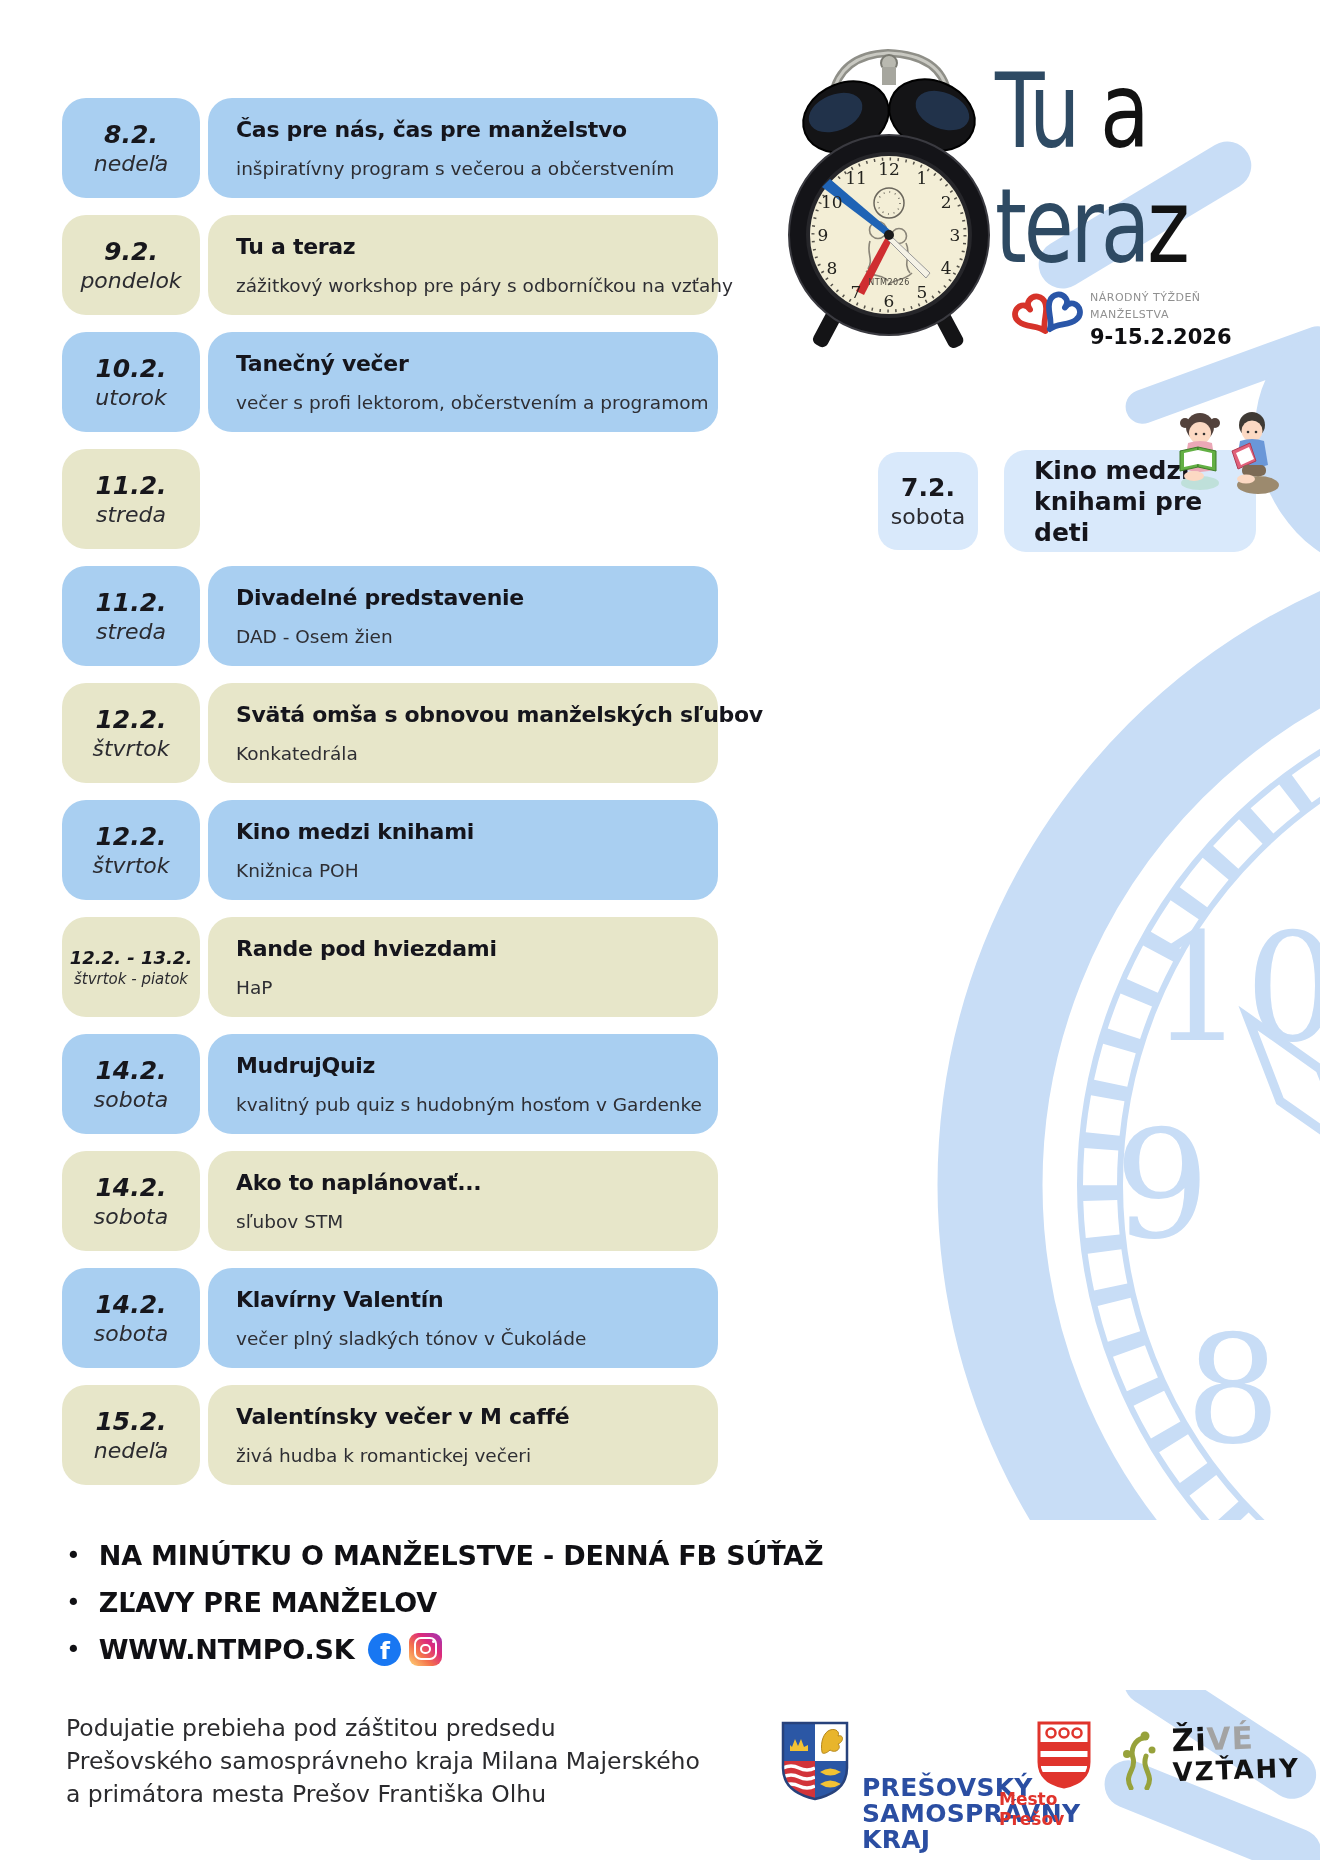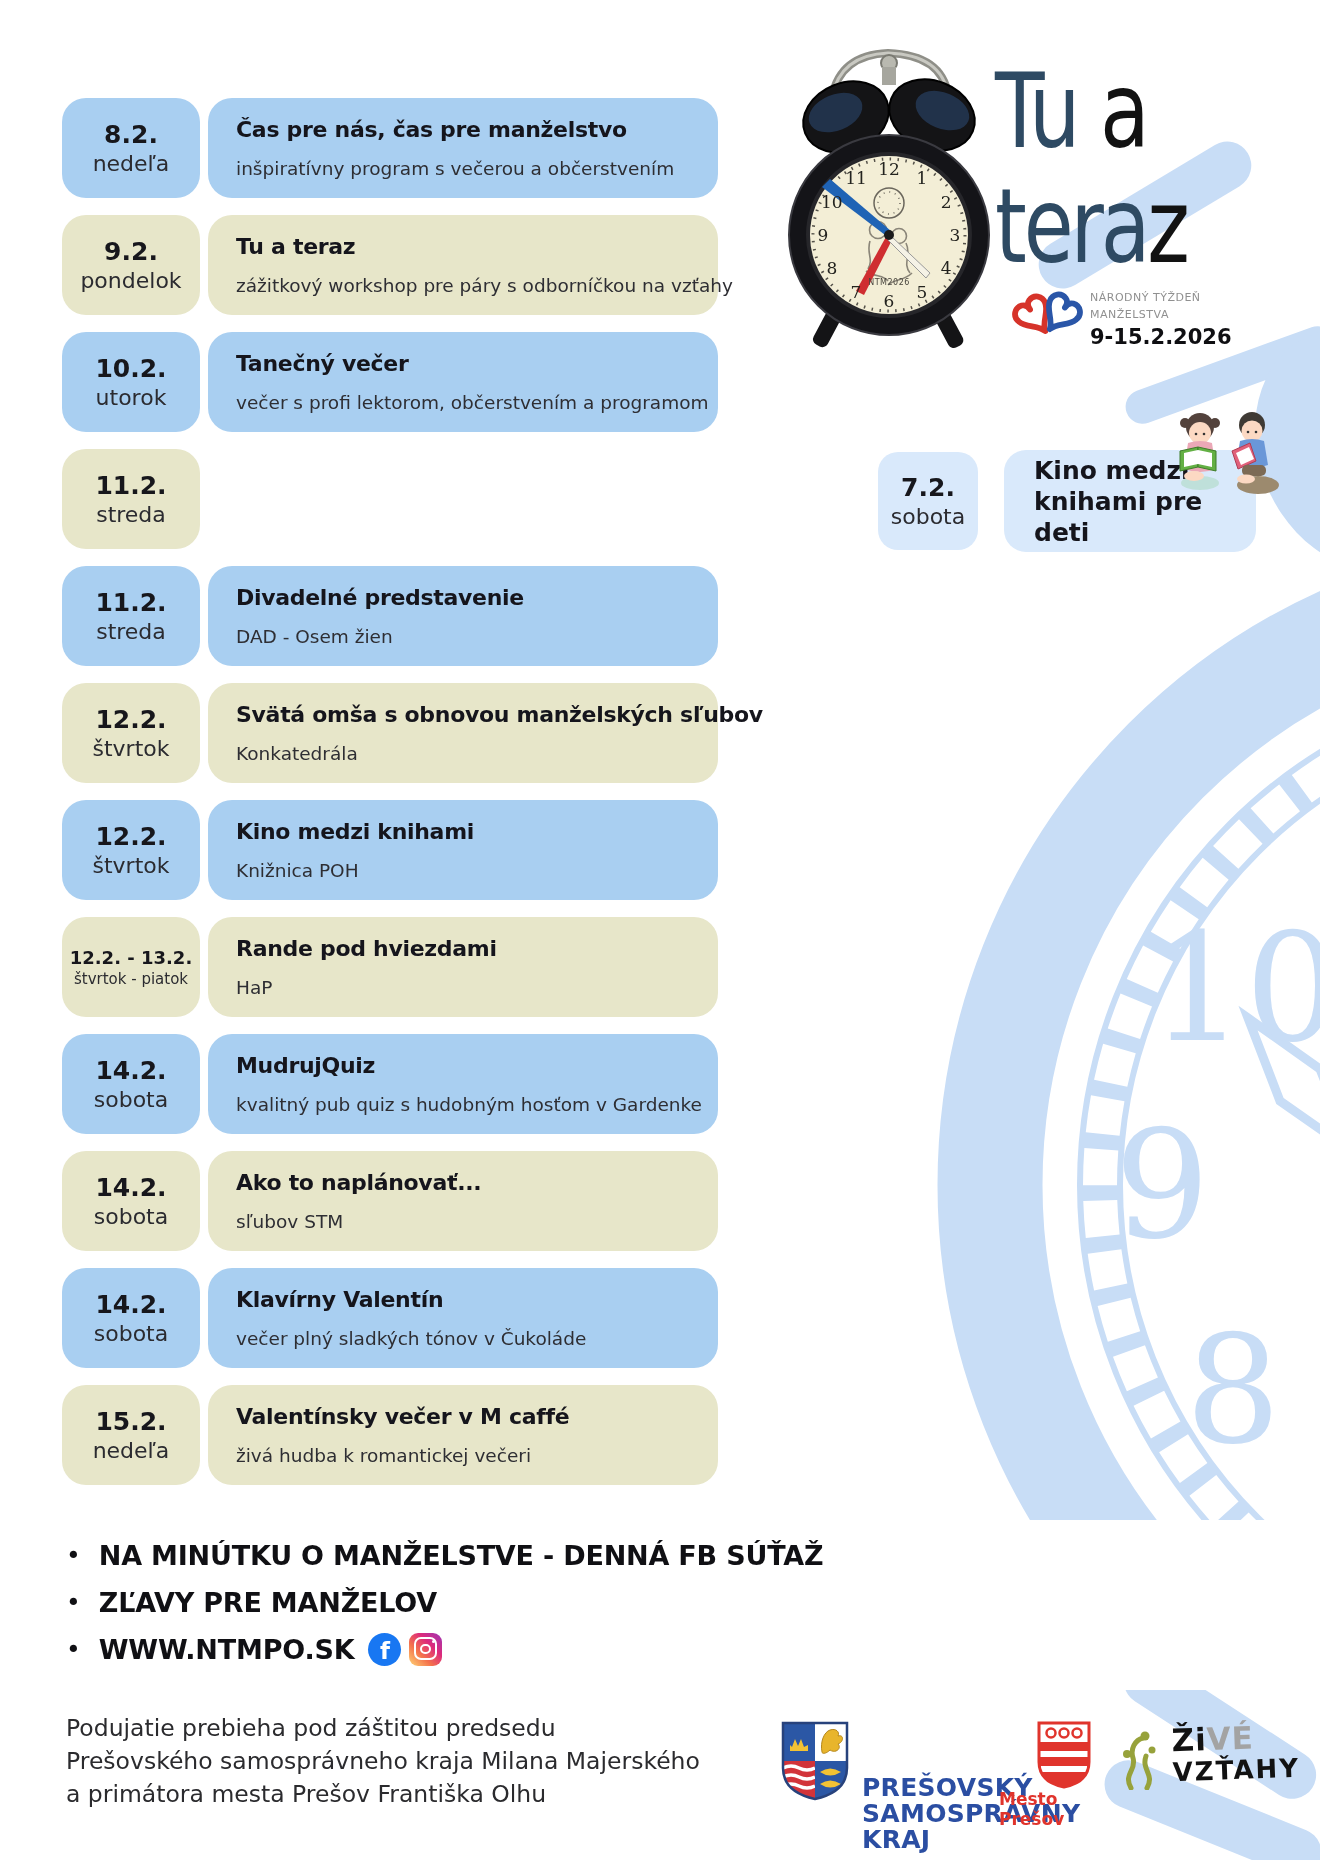--- a/index.html
+++ b/index.html
@@ -11,21 +11,21 @@
   #bg-clock{left:930px;top:120px;z-index:0;pointer-events:none;}
   #bg-legs{left:1100px;top:1690px;z-index:0;pointer-events:none;}
   .bgfill{fill:var(--clock-blue);}
   .bgstroke{stroke:var(--clock-blue);fill:none;}
   .bg-num{font-family:"DejaVu Serif",serif;fill:var(--clock-blue);}
 
   
   #events{left:62px;top:98px;z-index:2;}
   .event-row{display:flex;margin-bottom:17px;}
   .date-box{width:138px;height:100px;border-radius:24px;display:flex;flex-direction:column;
-            align-items:center;justify-content:center;}
+            align-items:center;justify-content:center;font-style:italic;}
   .event-box{width:510px;height:100px;border-radius:24px;margin-left:8px;display:flex;
              flex-direction:column;justify-content:center;padding-left:28px;box-sizing:border-box;}
   .event-row.blue .date-box,.event-row.blue .event-box{background:var(--blue-box);}
   .event-row.cream .date-box,.event-row.cream .event-box{background:var(--cream-box);}
   .date{font-size:25px;font-weight:700;color:#17171c;}
   .date.small{font-size:18px;}
   .day{font-size:22px;color:#2b2b30;margin-top:2px;}
   .day.small{font-size:15px;}
   .title{font-size:22px;font-weight:700;color:#15151c;letter-spacing:-0.3px;white-space:nowrap;}
   .subtitle{font-size:18.5px;color:#2e2e33;margin-top:16px;white-space:nowrap;}

